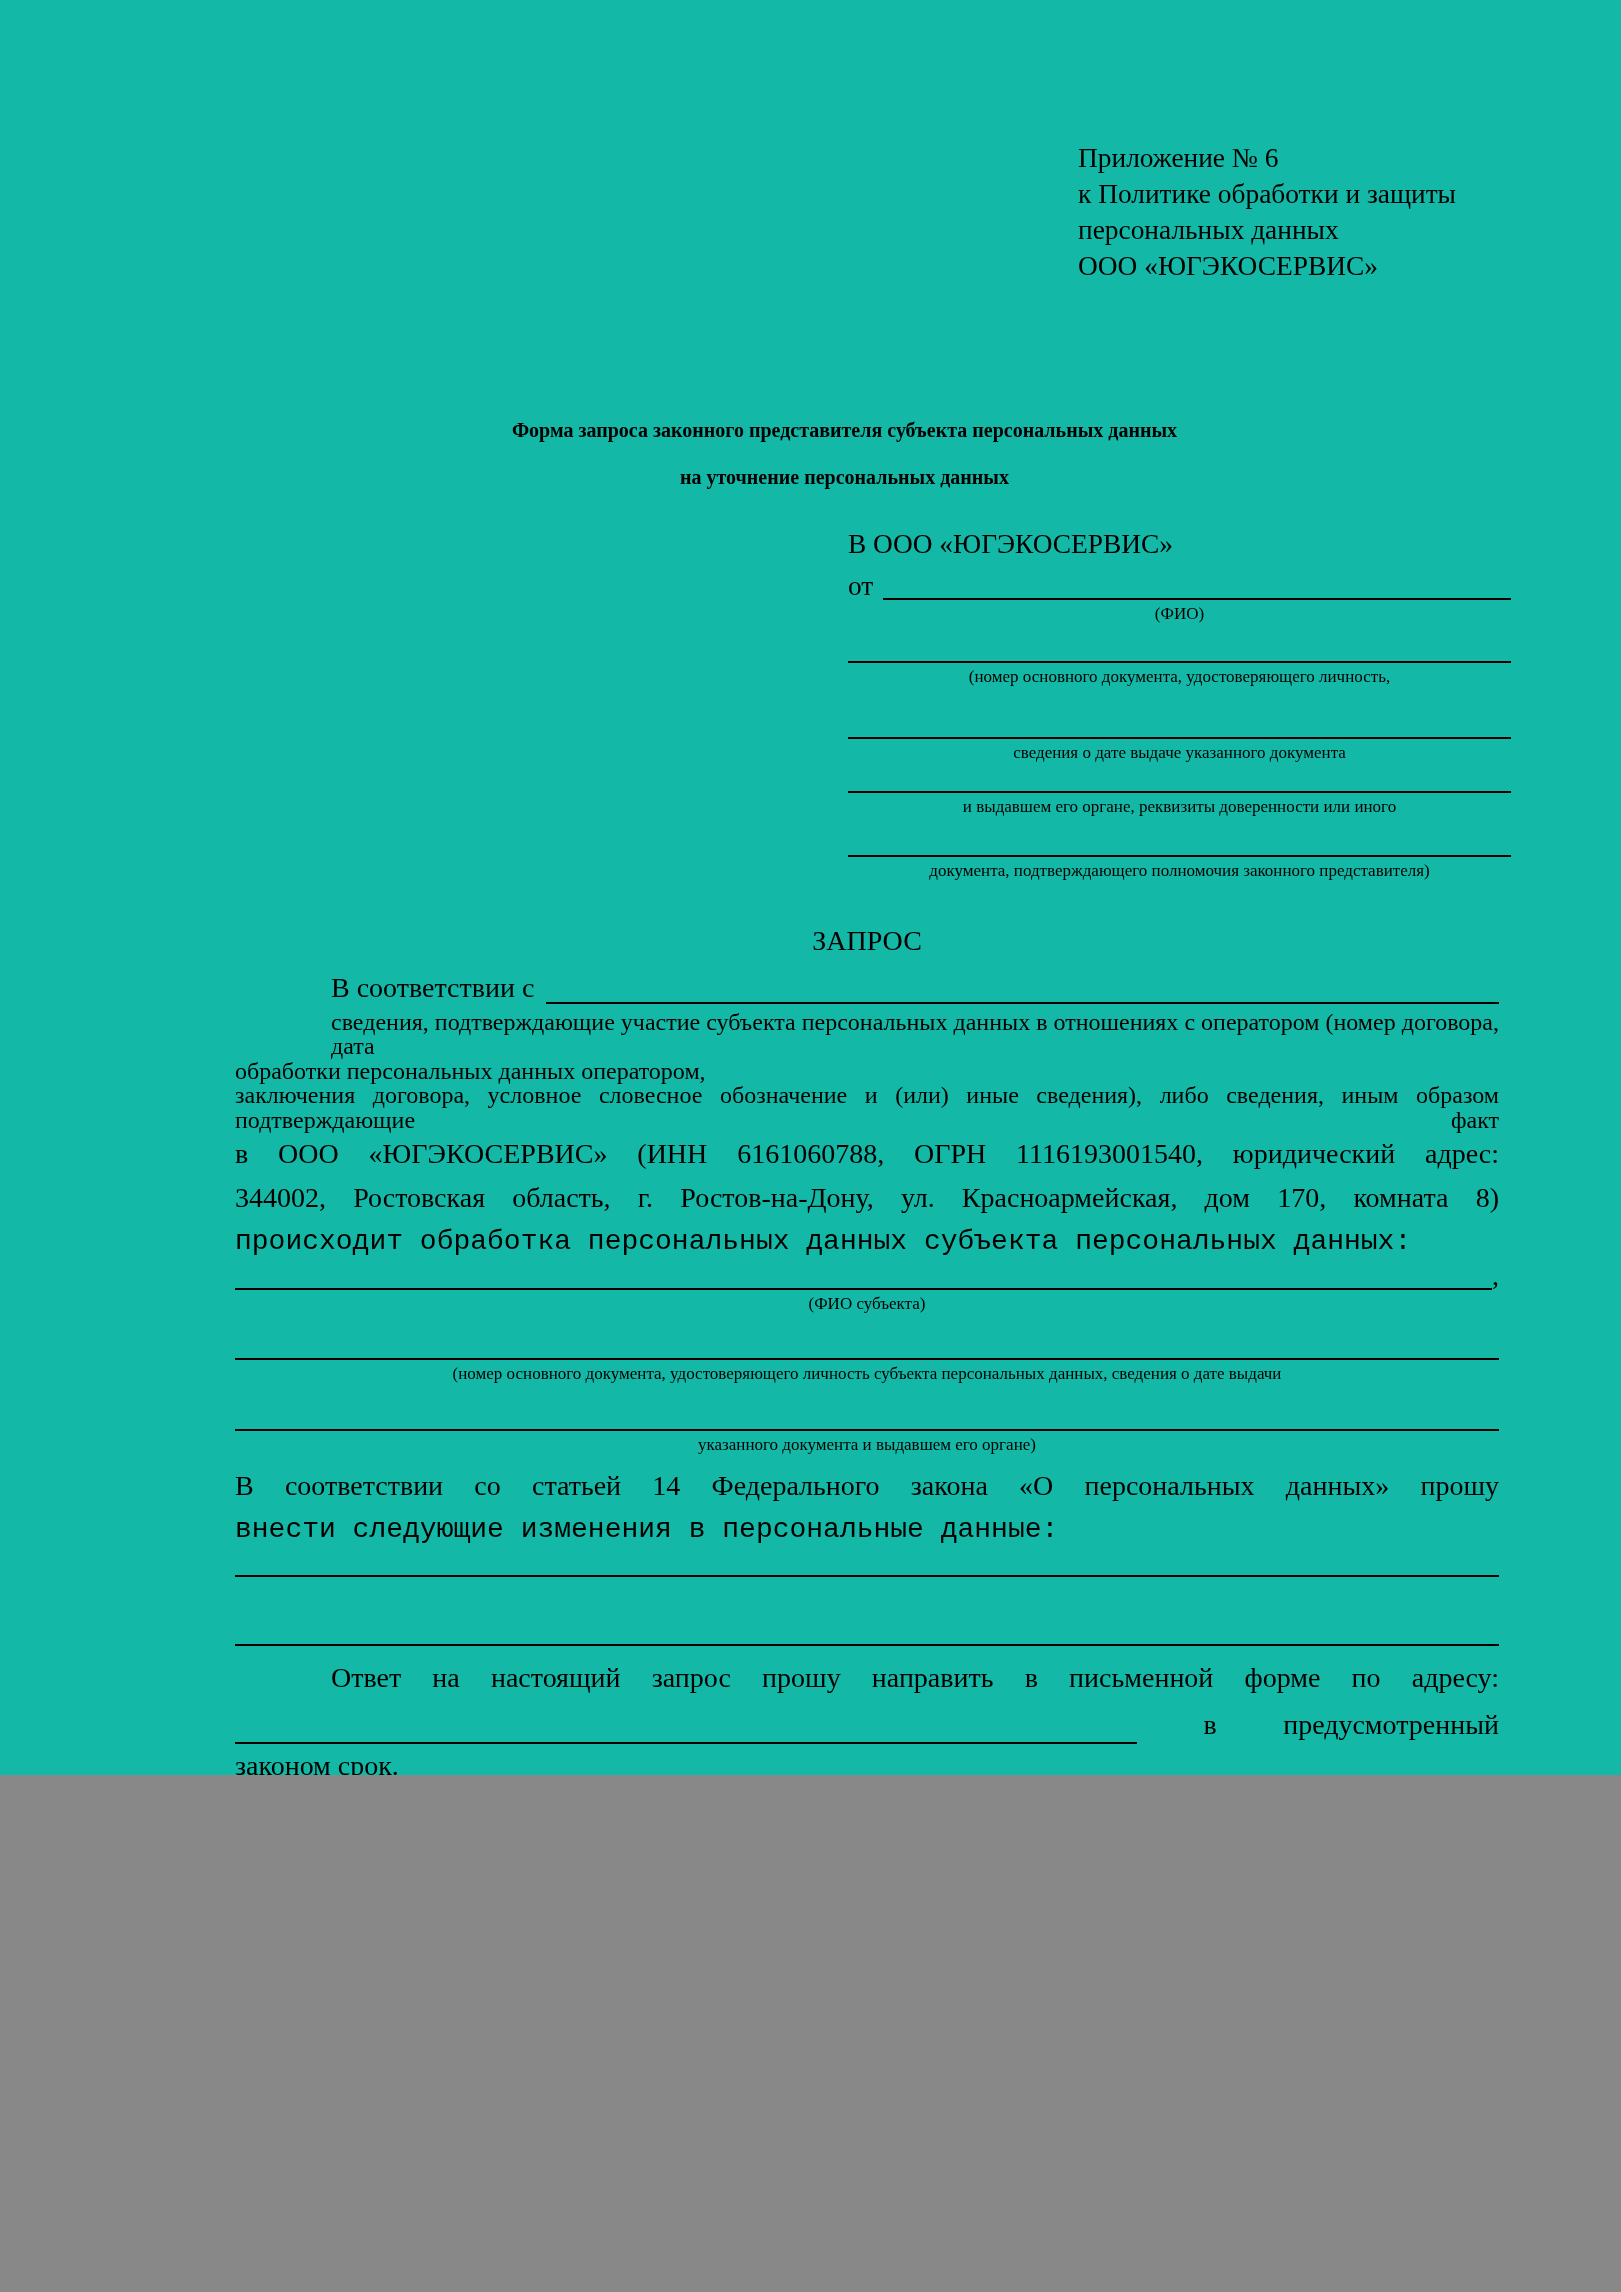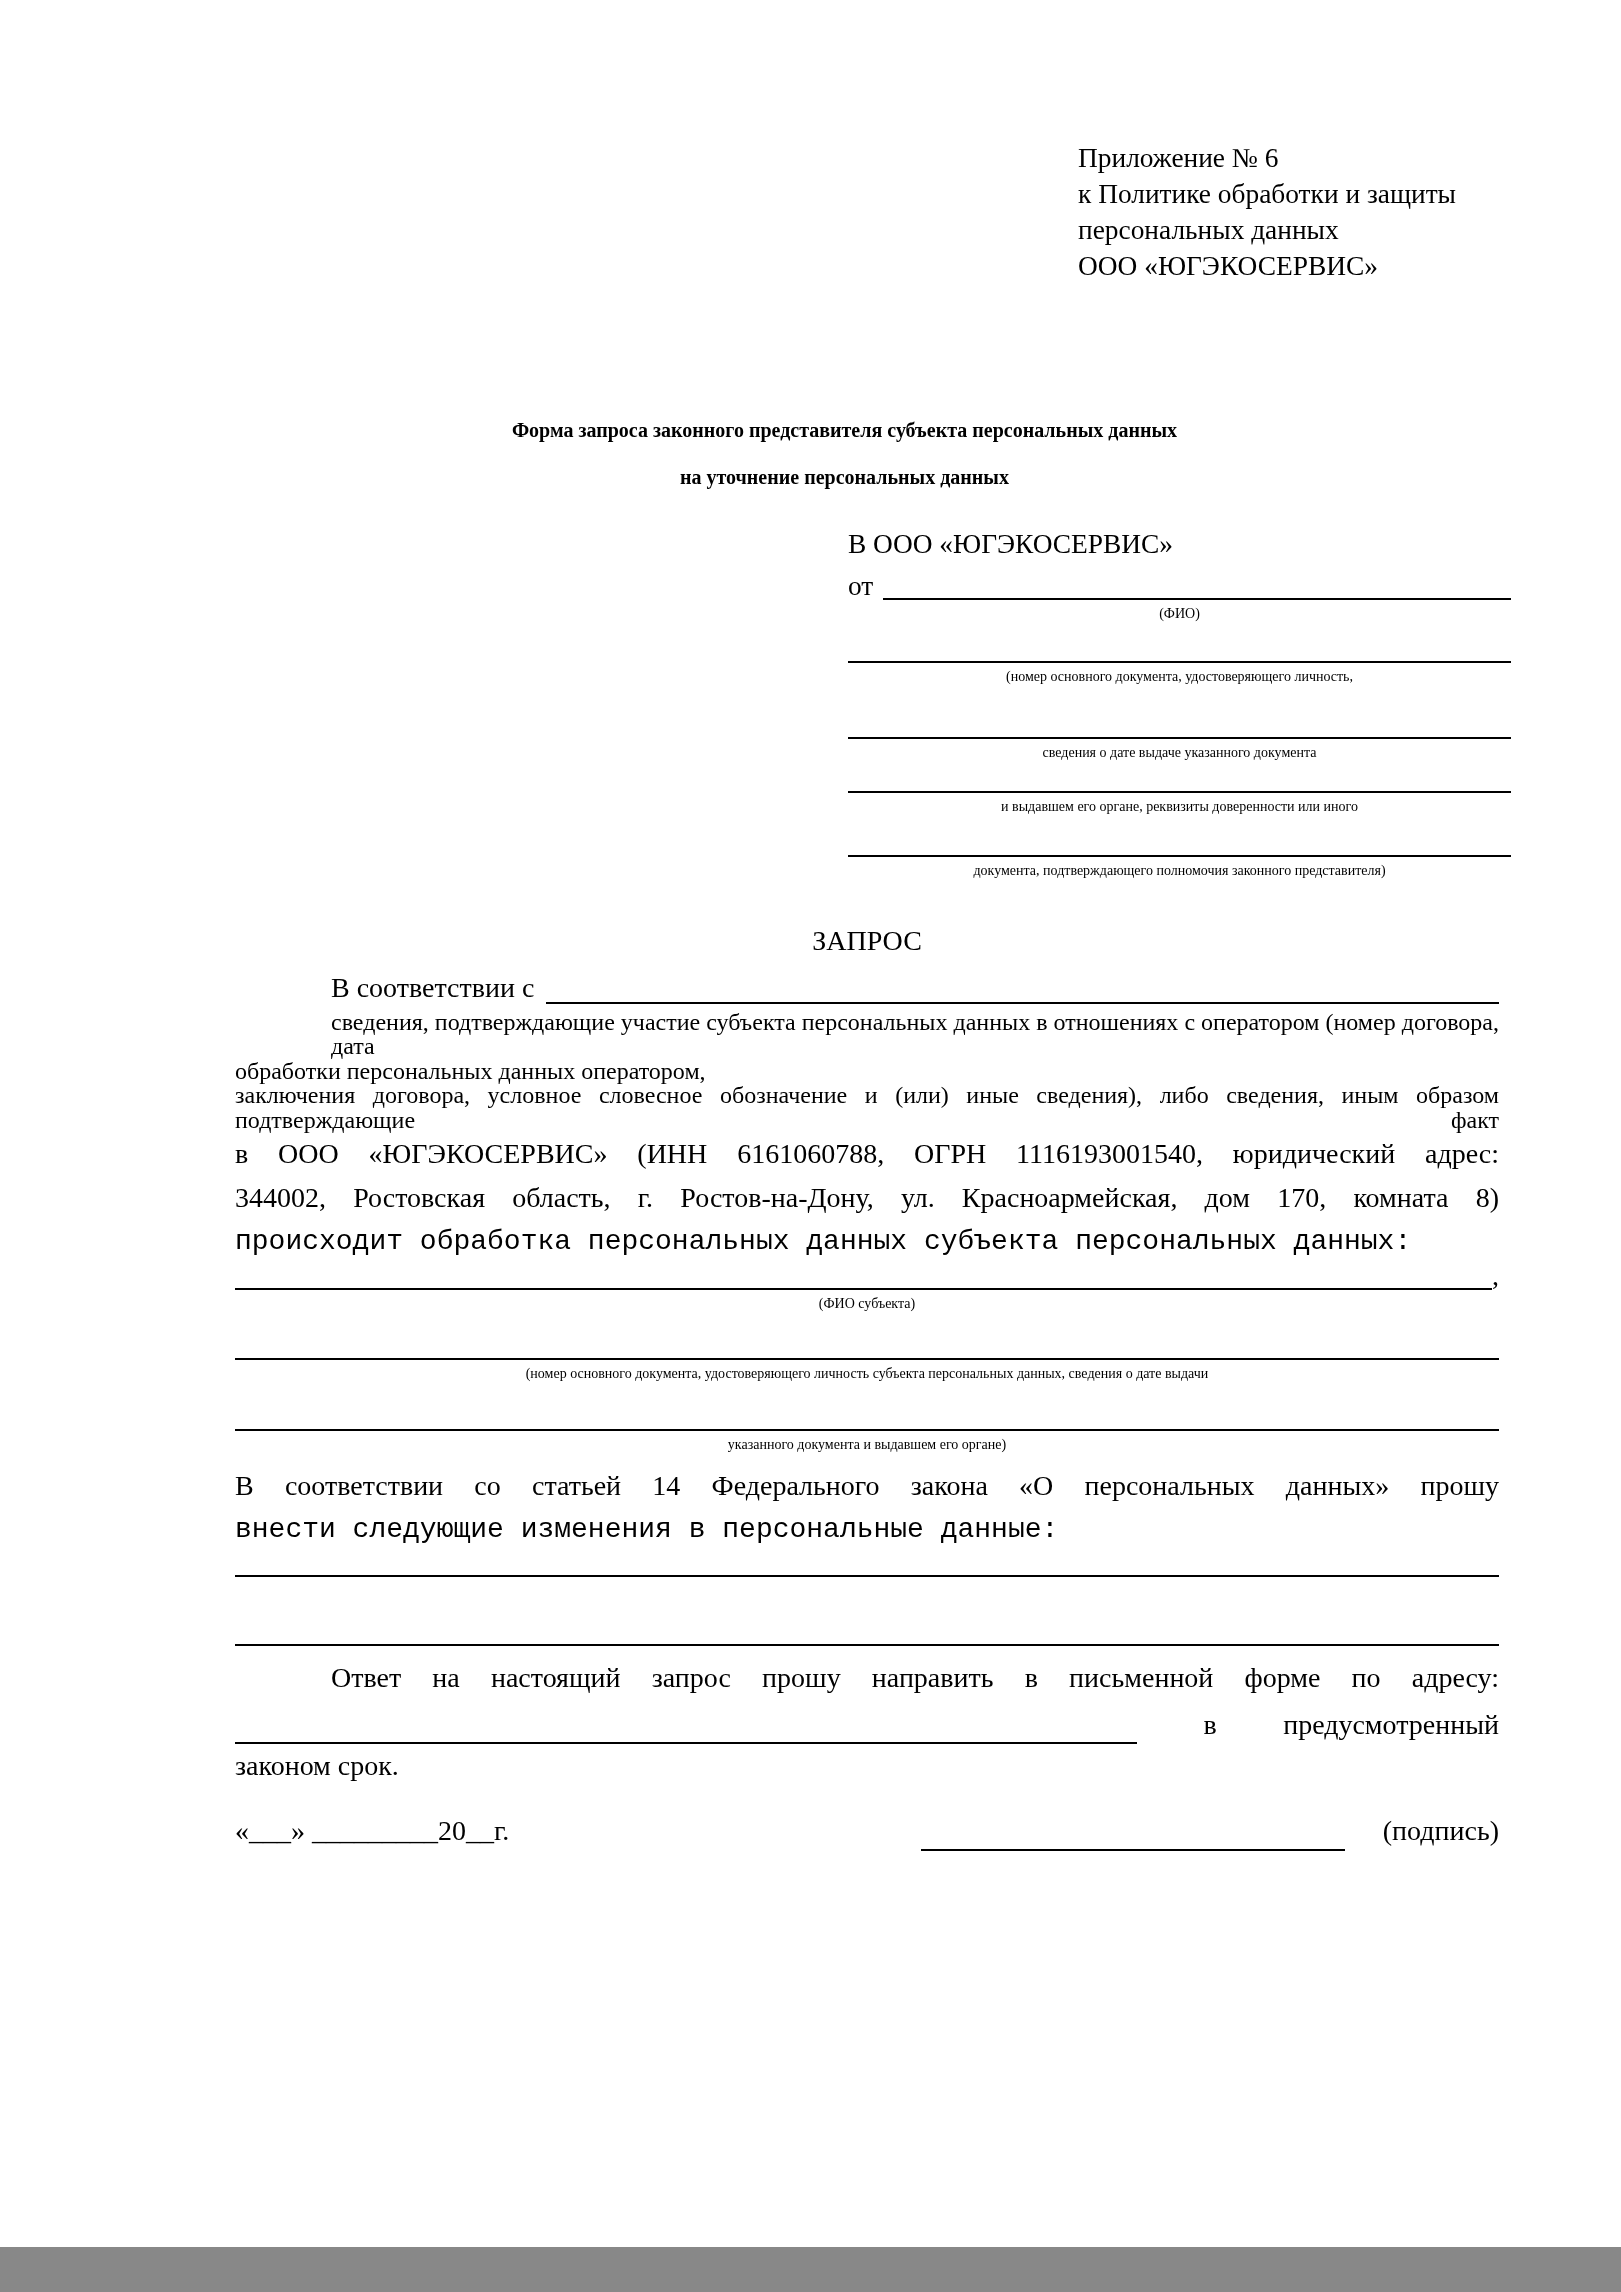--- a/index.html
+++ b/index.html
@@ -1,20 +1,20 @@
 <!DOCTYPE html>
 <html lang="ru"><head>
 <meta charset="utf-8">
 <style>
   html,body{margin:0;padding:0;background:#888;}
   .page{
     position:relative;
-    width:1621px;height:2247px;
+    width:1621px;height:1775px;
     margin:0 auto;
-    background:#ffffff;
+    background:#14b8a6;
     font-family:"Liberation Serif","DejaVu Serif",serif;
     color:#000;
     overflow:hidden;
   }
   
   .appendix{
     position:absolute;left:1078px;top:140px;
     font-size:27.4px;line-height:36px;
   }
   
@@ -24,21 +24,21 @@
     font-size:20px;line-height:47px;
   }
   
   .recipient{
     position:absolute;left:848px;top:524px;width:663px;
     font-size:27.4px;line-height:41px;
   }
   .from-row{display:flex;align-items:flex-end;height:27.4px;margin-top:7.8px;}
   .from-row .lbl{line-height:27.4px;margin-right:9.8px;}
   .uline{flex:1;border-bottom:2.9px solid #000;height:25.5px;}
-  .cap{font-size:14px;line-height:23.5px;text-align:center;margin-top:2px;}
+  .cap{font-size:17px;line-height:23.5px;text-align:center;margin-top:2px;}
   .fgroup1{margin-top:35px;}
   .fgroup2{margin-top:49px;}
   .fgroup3{margin-top:26px;}
   .fgroup4{margin-top:37px;}
   .fline{border-bottom:2.9px solid #000;height:0;}
   
   .main{
     position:absolute;left:235px;top:919px;width:1264px;
     font-size:28px;line-height:44px;
   }

